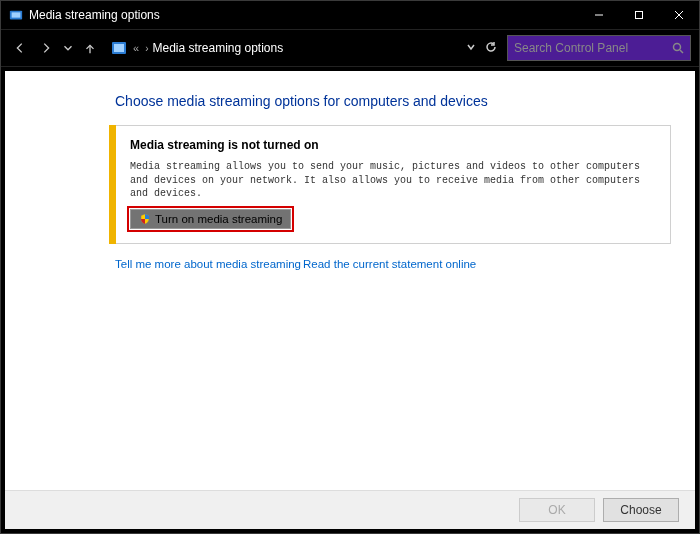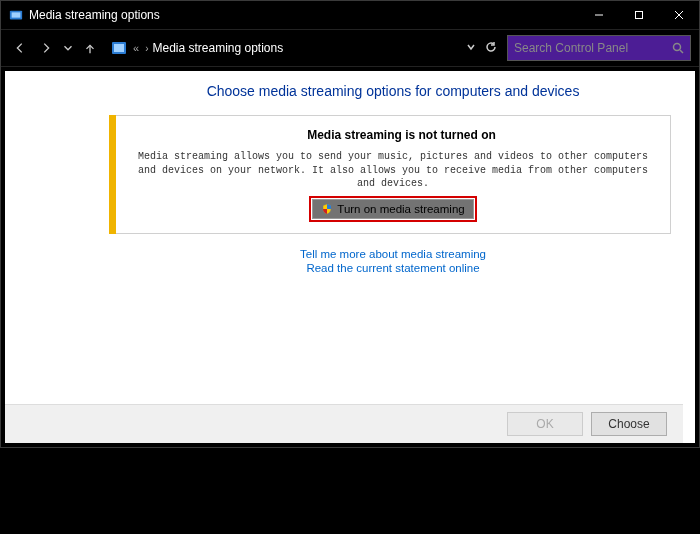--- a/index.html
+++ b/index.html
@@ -7,27 +7,26 @@
     padding: 0;
     width: 700px;
     height: 534px;
     font-family: "Segoe UI", Tahoma, sans-serif;
     font-size: 12px;
     background: #000;
     overflow: hidden;
   }
   .window {
     width: 700px;
-    height: 448px;
+    height: 534px;
     background: #000;
     display: flex;
     flex-direction: column;
     border: 1px solid #3a3a3a;
     box-sizing: border-box;
-    text-align: center;
   }
   
   .titlebar {
     height: 28px;
     background: #000;
     color: #fff;
     display: flex;
     align-items: center;
     justify-content: space-between;
     padding-left: 8px;
@@ -105,21 +104,21 @@
     display: flex;
   }
   .content {
     flex: 1;
     background: #fff;
     display: flex;
     flex-direction: column;
     position: relative;
   }
   .content-inner {
-    padding: 12px 24px 0 110px;
+    padding: 22px 24px 0 110px;
   }
   .page-heading {
     color: #003399;
     font-size: 14px;
     font-weight: 400;
     margin: 0 0 16px 0;
   }
   .info-panel {
     border: 1px solid #d0d0d0;
     padding: 12px 14px 14px 14px;
@@ -132,21 +131,20 @@
     top: -1px;
     bottom: -1px;
     width: 7px;
     background: #f0b400;
   }
   .panel-title {
     font-weight: 600;
     font-size: 12px;
     color: #000;
     margin-bottom: 8px;
-    margin-left: 17px;
   }
   .panel-text {
     font-size: 10px;
     color: #333;
     line-height: 1.35;
     margin-bottom: 8px;
     font-family: Liberation Mono, monospace;
   }
   .action-button {
     display: inline-flex;
@@ -157,34 +155,34 @@
     padding: 3px 8px;
     font-size: 11.5px;
     color: #000;
     outline: 2px solid #d40000;
     outline-offset: 1px;
   }
   .shield-icon { width: 12px; height: 12px; }
   .links {
     margin-top: 14px;
     display: flex;
-    flex-direction: column;
+    flex-direction: row;
     gap: 2px;
   }
   .links a {
     color: #0066cc;
     text-decoration: none;
     font-size: 11.5px;
   }
   
   .button-row {
     position: absolute;
     bottom: 0;
     left: 0;
-    right: 12px;
+    right: 0;
     background: #f0f0f0;
     border-top: 1px solid #ddd;
     height: 38px;
     display: flex;
     align-items: center;
     justify-content: flex-end;
     gap: 8px;
     padding-right: 16px;
   }
   .dlg-btn {

